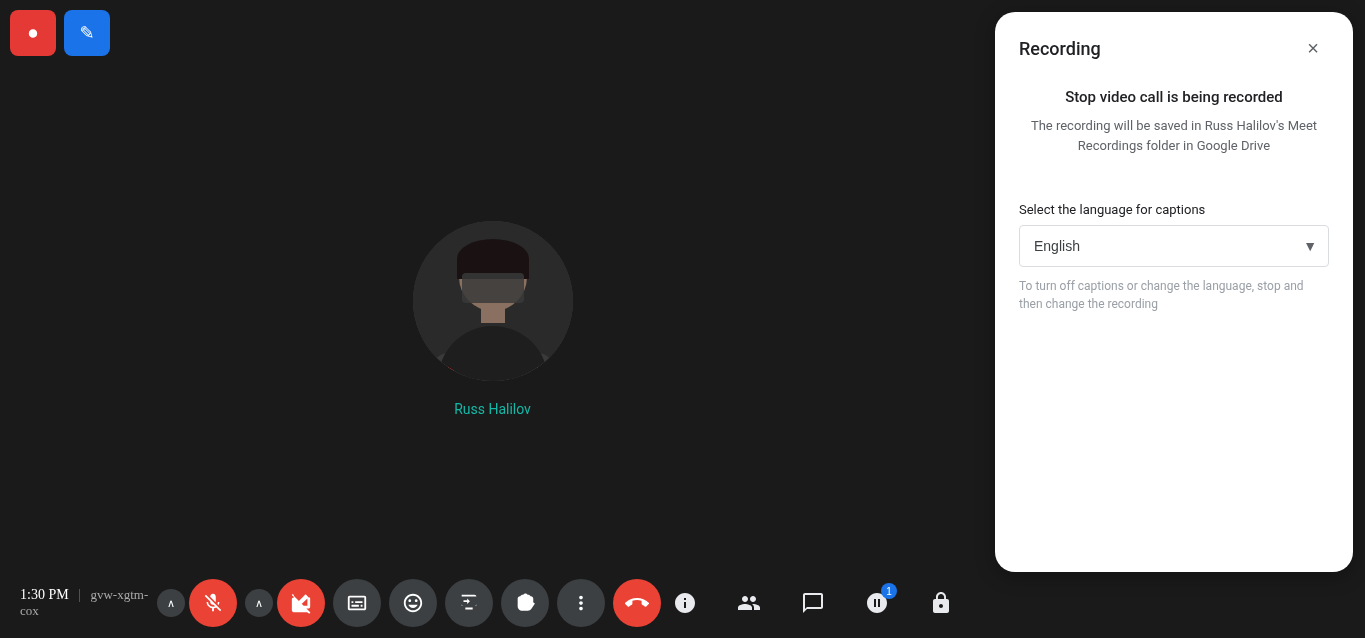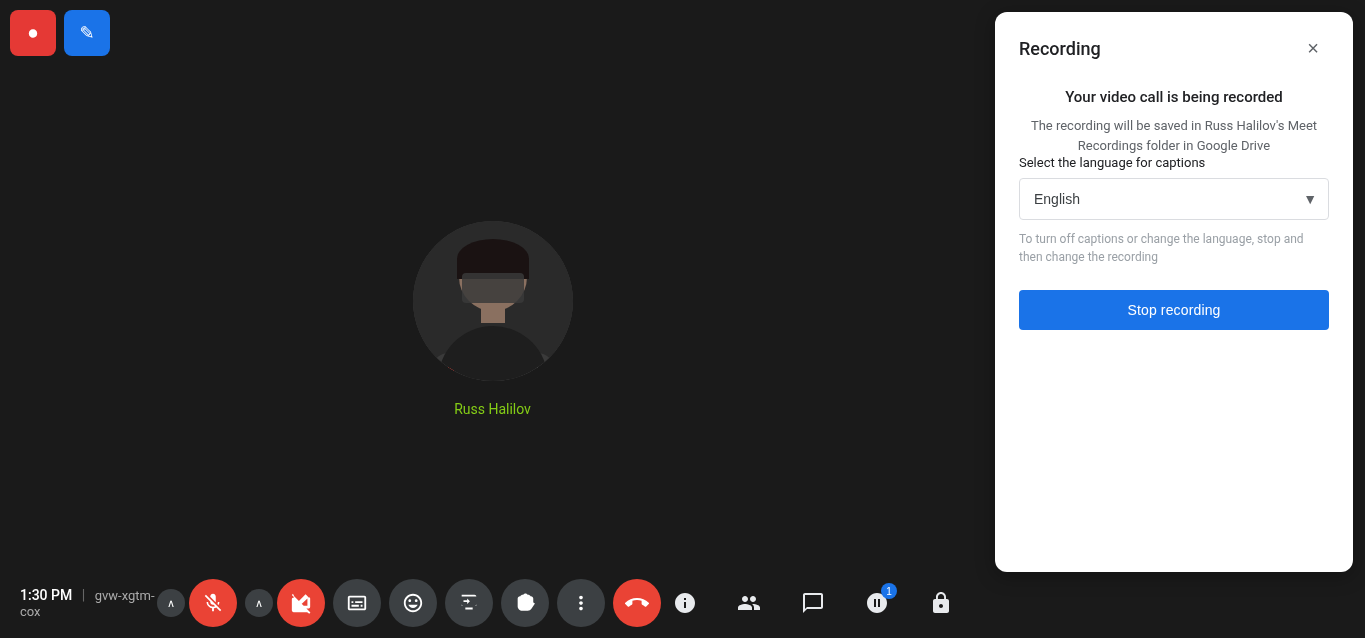--- a/index.html
+++ b/index.html
@@ -104,21 +104,21 @@
       display: flex;
       align-items: center;
       justify-content: center;
       color: white;
       font-size: 16px;
       cursor: pointer;
     }
     .overlay-icon.sparkle { color: #81c995; font-size: 18px; }
 
     .participant-name {
-      color: #84cc16;
+      color: #14b8a6;
       font-size: 14px;
       margin-top: 20px;
       font-weight: 400;
       text-align: right;
     }
 
     
     .bottom-bar {
       position: absolute;
       bottom: 0;
@@ -133,20 +133,21 @@
 
     .bottom-left {
       display: flex;
       flex-direction: column;
       gap: 2px;
     }
     .time-text {
       color: white;
       font-size: 14px;
       font-weight: 500;
+      font-family: Liberation Serif, serif;
     }
 
     .bottom-controls {
       display: flex;
       align-items: center;
       gap: 8px;
     }
 
     .ctrl-group {
       display: flex;
@@ -220,21 +221,21 @@
     }
 
     
     .recording-panel {
       position: absolute;
       top: 12px;
       right: 12px;
       width: 358px;
       height: 560px;
       background: white;
-      border-radius: 12px;
+      border-radius: 20px;
       box-shadow: 0 4px 20px rgba(0,0,0,0.3);
       display: flex;
       flex-direction: column;
       overflow: hidden;
     }
 
     .panel-header {
       display: flex;
       align-items: center;
       justify-content: space-between;
@@ -276,20 +277,21 @@
       font-size: 13px;
       color: #5f6368;
       text-align: center;
       line-height: 1.5;
     }
 
     .language-section-label {
       font-size: 13px;
       color: #202124;
       margin-bottom: 8px;
+      margin-top: 47px;
     }
 
     .language-select-wrapper {
       position: relative;
       margin-bottom: 10px;
     }
     .language-select {
       width: 100%;
       padding: 12px 36px 12px 14px;
       border: 1px solid #dadce0;
@@ -503,21 +505,21 @@
   </div>
 </div>
 
 <div class="recording-panel">
   <div class="panel-header">
     <span class="panel-title">Recording</span>
     <button class="panel-close">×</button>
   </div>
 
   <div class="panel-body">
-    <div class="recording-status-title">Your video call is being recorded</div>
+    <div class="recording-status-title">Stop video call is being recorded</div>
     <div class="recording-status-desc">The recording will be saved in Russ Halilov's Meet Recordings folder in Google Drive</div>
 
     <div class="language-section-label">Select the language for captions</div>
 
     <div class="language-select-wrapper">
       <select class="language-select">
         <option>English</option>
         <option>Spanish</option>
         <option>French</option>
         <option>German</option>
@@ -525,15 +527,14 @@
         <option>Japanese</option>
         <option>Korean</option>
         <option>Chinese (Simplified)</option>
       </select>
       <span class="select-chevron">▼</span>
     </div>
 
     <div class="language-hint">To turn off captions or change the language, stop and then change the recording</div>
 
 
-    <button class="stop-btn">Stop recording</button>
   </div>
 </div>
 
 </body></html>

